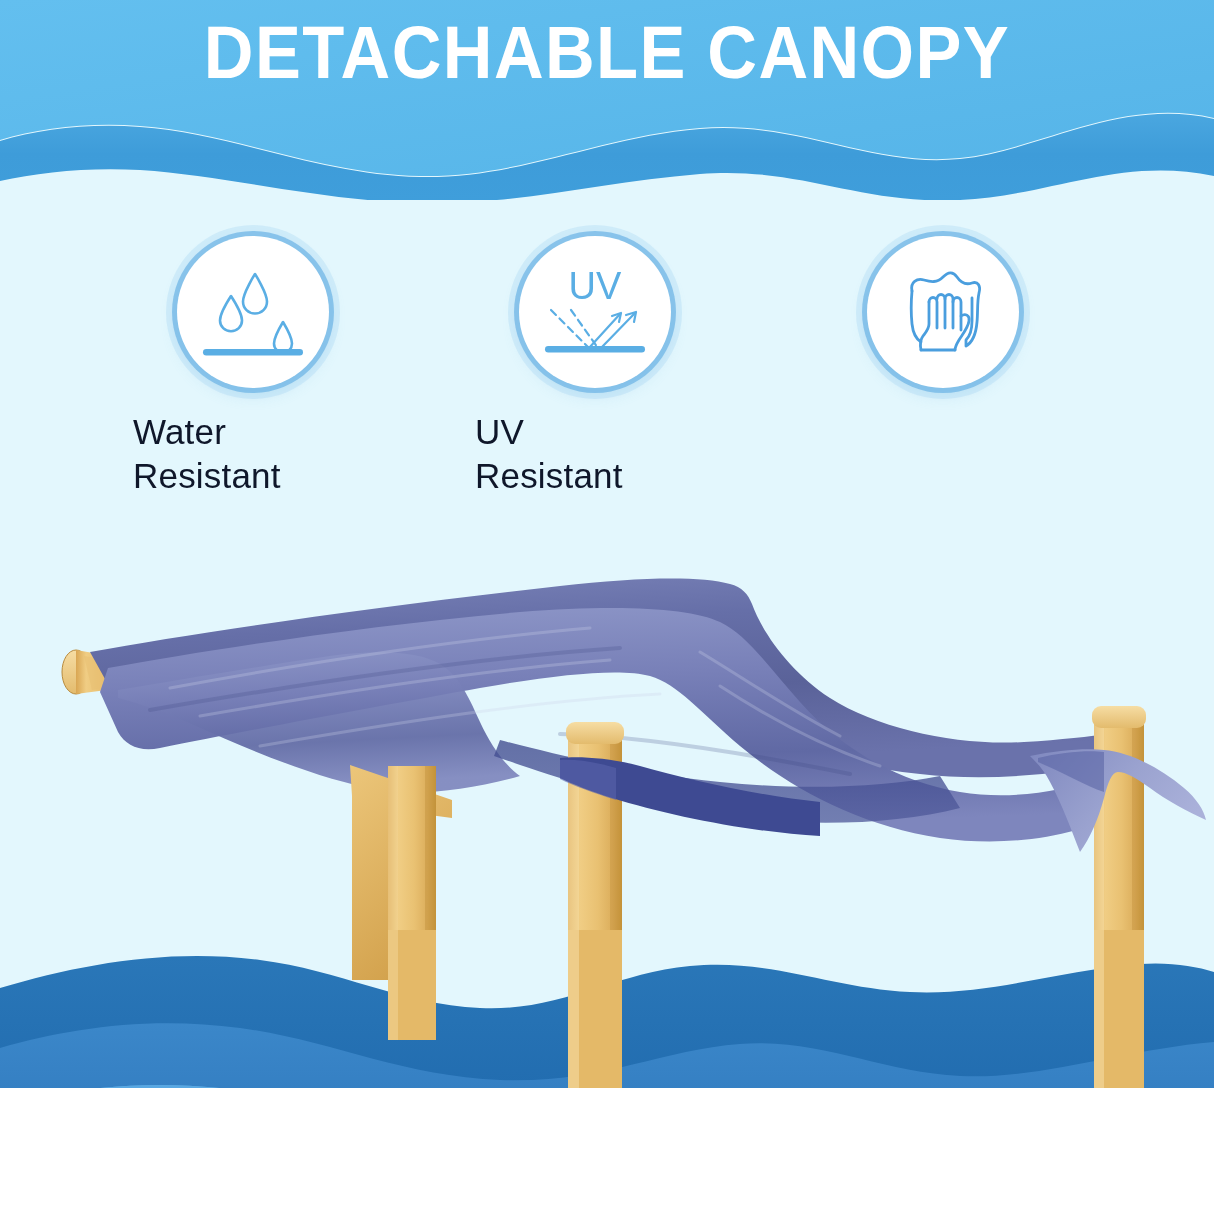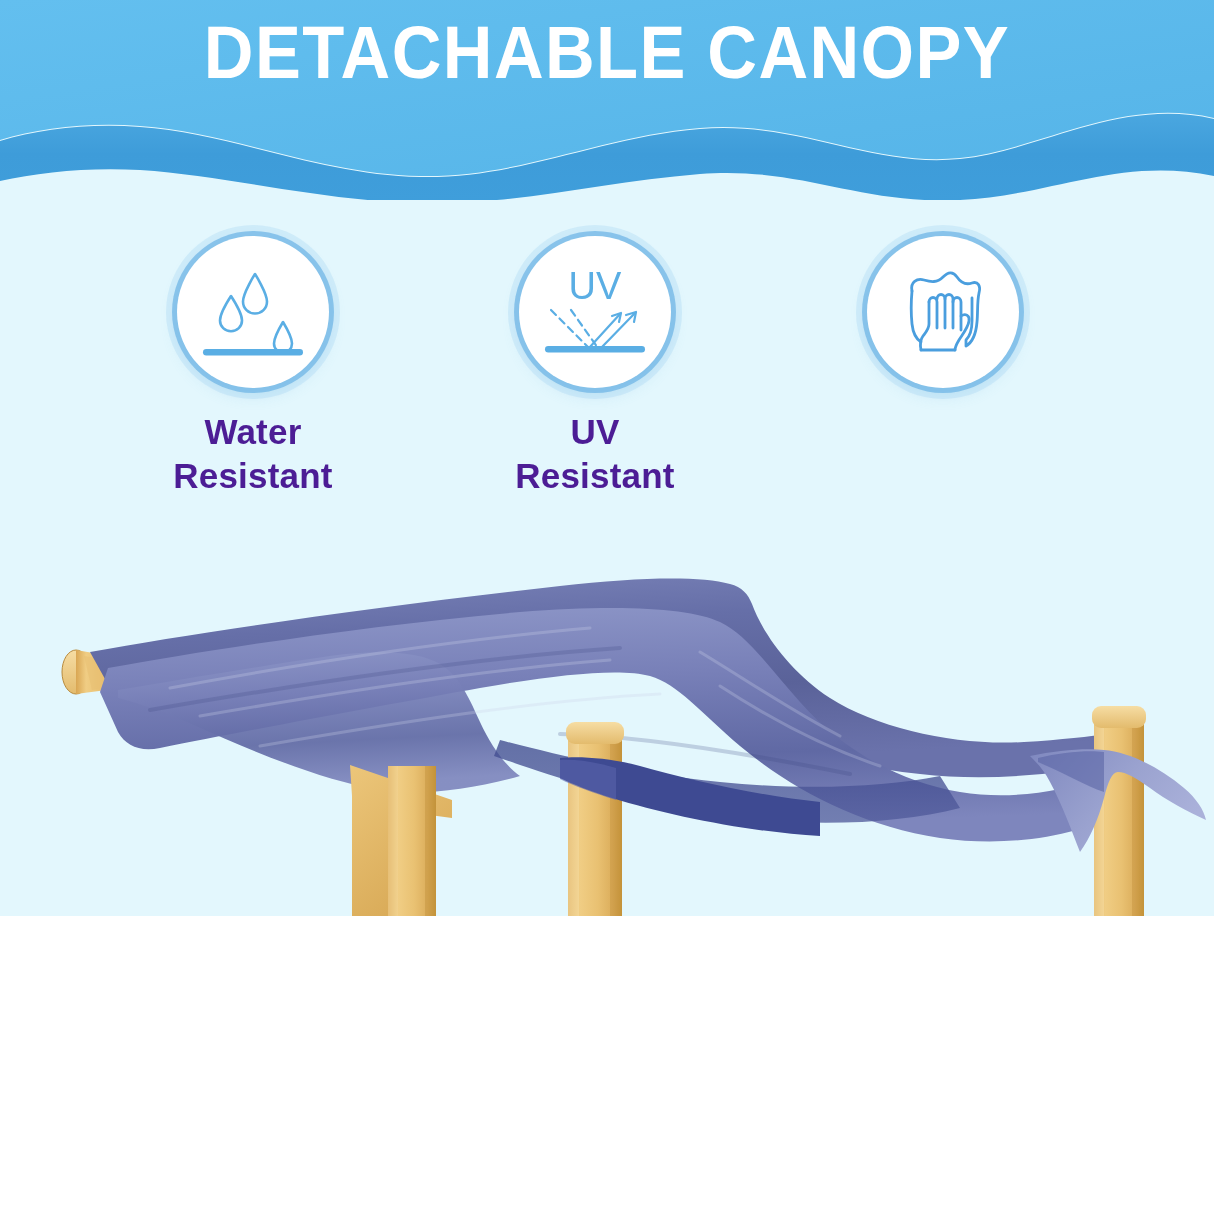--- a/index.html
+++ b/index.html
@@ -3,21 +3,21 @@
 <meta charset="utf-8">
 <style>
   html, body {
     margin: 0;
     padding: 0;
     background: #ffffff;
   }
   #stage {
     position: relative;
     width: 1214px;
-    height: 916px;
+    height: 1088px;
     overflow: hidden;
     background: #e3f7fd;
     font-family: "Liberation Sans", sans-serif;
   }
 
   
   .header-band {
     position: absolute;
     left: 0; top: 0;
     width: 1214px;
@@ -47,21 +47,21 @@
   .features {
     position: absolute;
     left: 0;
     top: 236px;
     width: 1214px;
     height: 320px;
   }
   .feature {
     position: absolute;
     width: 240px;
-    text-align: center;
+    text-align: left;
   }
   .feature-0 { left: 133px; }
   .feature-1 { left: 475px; }
   .feature-2 { left: 823px; }
 
   .badge-wrap {
     position: relative;
     width: 152px;
     height: 152px;
     margin: 0 auto;
@@ -79,24 +79,24 @@
       0 6px 16px rgba(120,185,230,0.30);
   }
   .badge-glyph {
     position: absolute;
     left: 0; top: 0;
     width: 152px;
     height: 152px;
   }
   .feature-label {
     margin-top: 22px;
-    color: #4c1d95;
+    color: #0f172a;
     font-size: 35px;
     line-height: 1.25;
-    font-weight: 700;
+    font-weight: 400;
     letter-spacing: 0.2px;
     white-space: pre-line;
   }
 
   
   .scene {
     position: absolute;
     left: 0;
     top: 560px;
     width: 1214px;

